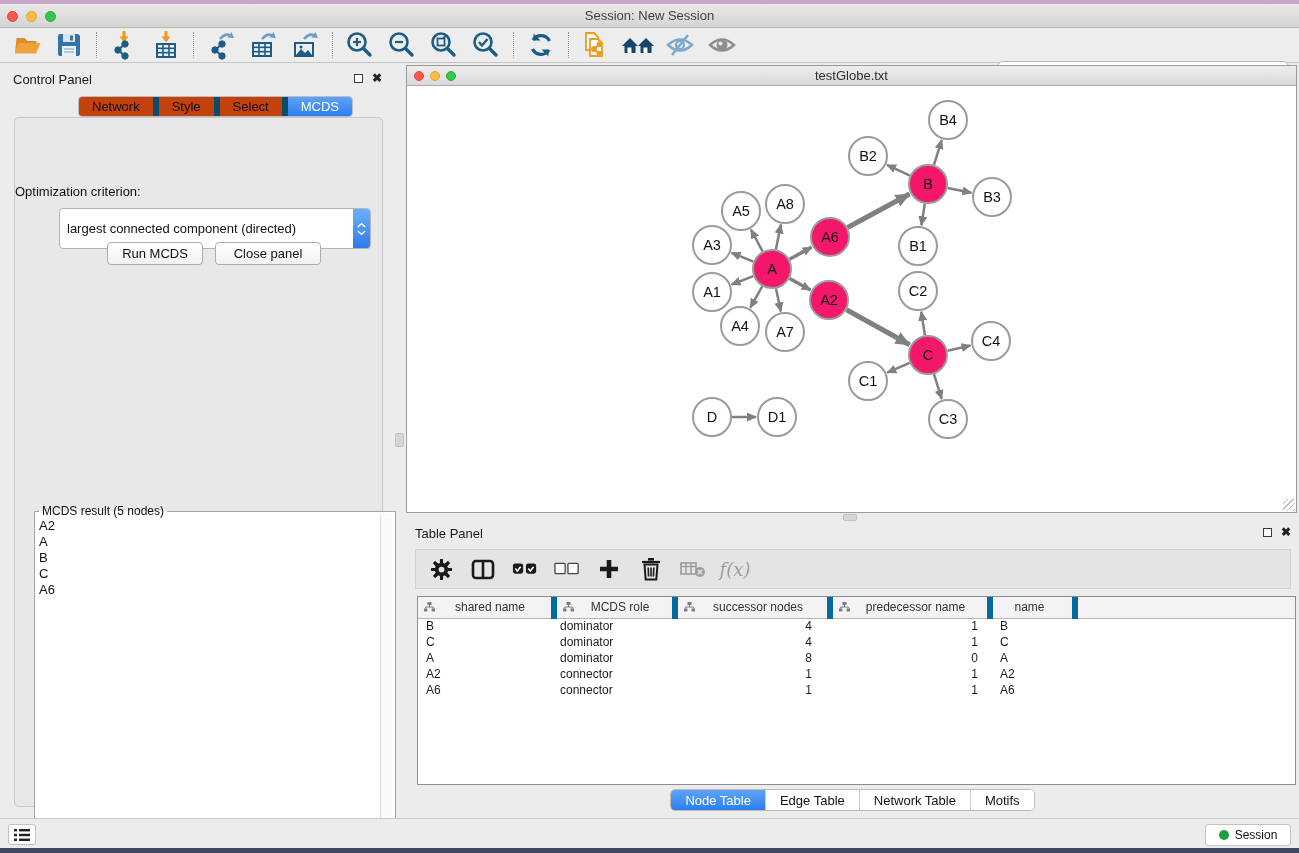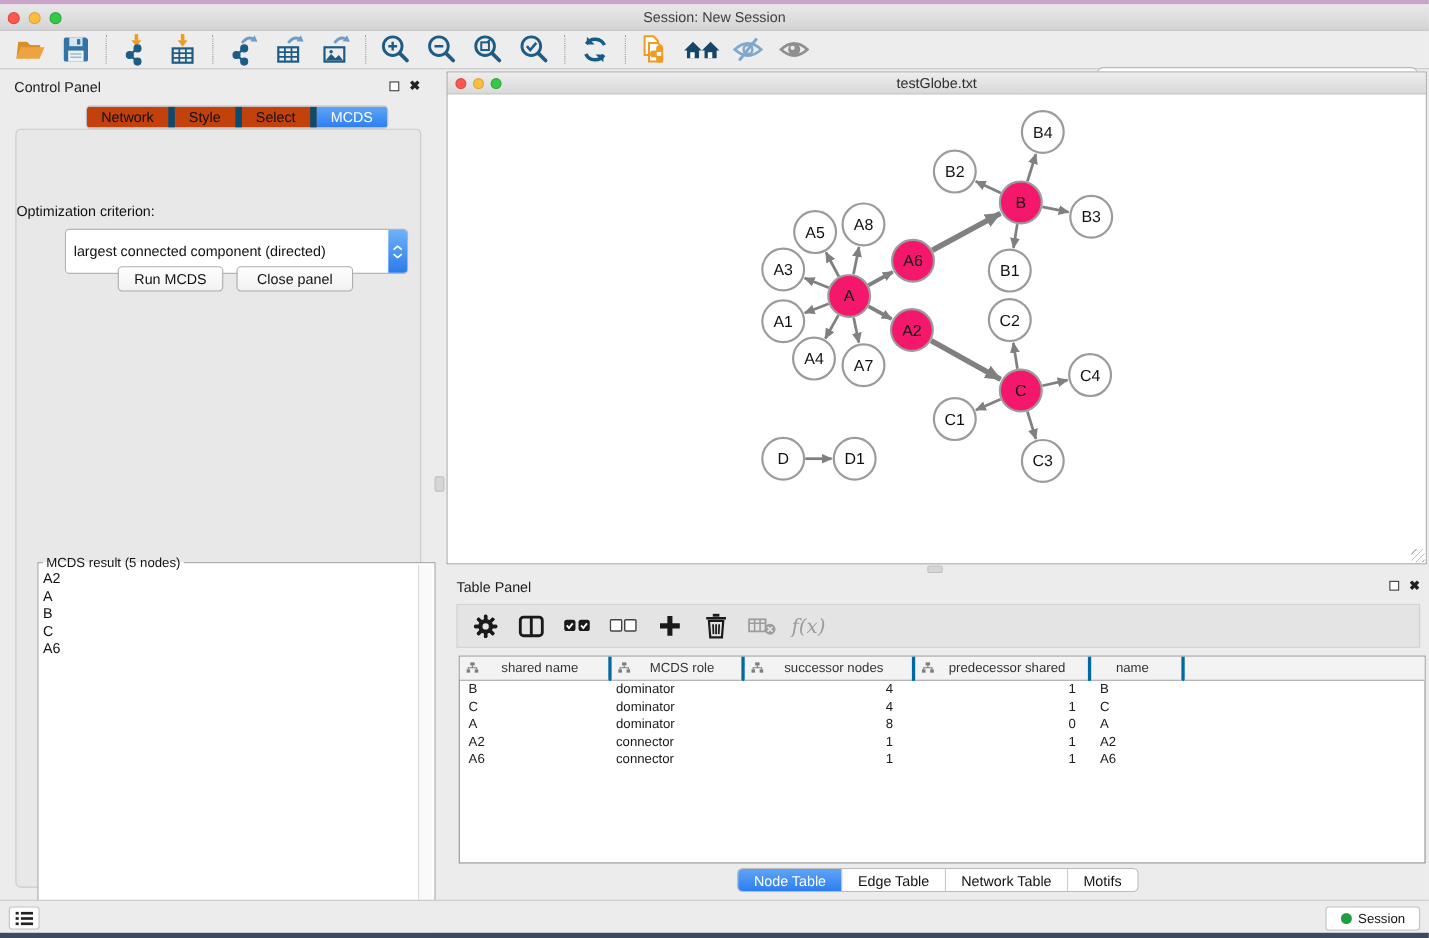--- a/index.html
+++ b/index.html
@@ -82,21 +82,21 @@
 
   
   #table-panel { left:406px; top:522px; width:893px; height:293px; }
   #tp-title { position:absolute; left:9px; top:4px; font-size:13px; color:#1a1a1a; }
   #tp-toolbar { position:absolute; left:9px; top:27px; width:876px; height:40px; background:#e4e4e4;
     border:1px solid #d2d2d2; display:flex; align-items:center; padding-left:12px; gap:16px; }
   .tp-icon { width:26px; height:26px; display:flex; align-items:center; justify-content:center; }
   .fx-label { font-family:"DejaVu Serif", serif; font-style:italic; font-size:18px; color:#9c9c9c; }
   #tp-table-wrap { position:absolute; left:11px; top:74px; width:1279px; height:189px; background:#fff; border:1px solid #8e8e8e; width:879px; }
   #node-table { border-collapse:collapse; table-layout:fixed; width:100%; }
-  #node-table th { height:21px; background:#f3f3f3; border-bottom:1px solid #b5b5b5; border-right:3px solid #0369a1;
+  #node-table th { height:21px; background:#f3f3f3; border-bottom:1px solid #b5b5b5; border-right:6px solid #0369a1;
     font-size:12px; font-weight:normal; color:#333; }
   #node-table th:last-child { border-right:none; }
   #node-table th .hwrap { display:flex; align-items:center; }
   #node-table th .hicon { margin-left:6px; display:flex; }
   #node-table th .hlabel { flex:1; text-align:center; padding-right:6px; }
   #node-table td { font-size:12px; color:#1a1a1a; height:16px; white-space:nowrap; }
   td.c0 { padding-left:8px; } td.c1 { padding-left:6px; }
   td.c2 { text-align:right; padding-right:18px; } td.c3 { text-align:right; padding-right:12px; }
   td.c4 { padding-left:10px; }
 
@@ -570,21 +570,21 @@
             <th>
               <div class="hwrap">
                 <span class="hicon">
                   <svg width="11" height="10" viewBox="0 0 11 10">
                     <rect x="3.5" y="0" width="4" height="3" fill="#7d7d7d"></rect>
                     <rect x="0" y="6.5" width="3.4" height="3" fill="#7d7d7d"></rect>
                     <rect x="7.6" y="6.5" width="3.4" height="3" fill="#7d7d7d"></rect>
                     <path d="M5.5 3 v2 M1.7 6.5 v-1.5 h7.6 v1.5" fill="none" stroke="#7d7d7d" stroke-width="1"></path>
                   </svg>
                 </span>
-                <span class="hlabel">predecessor shared</span>
+                <span class="hlabel">predecessor name</span>
               </div>
             </th>
             <th>
               <div class="hwrap">
                 <span class="hlabel">name</span>
               </div>
             </th>
             <th></th>
           </tr>
         </thead>

